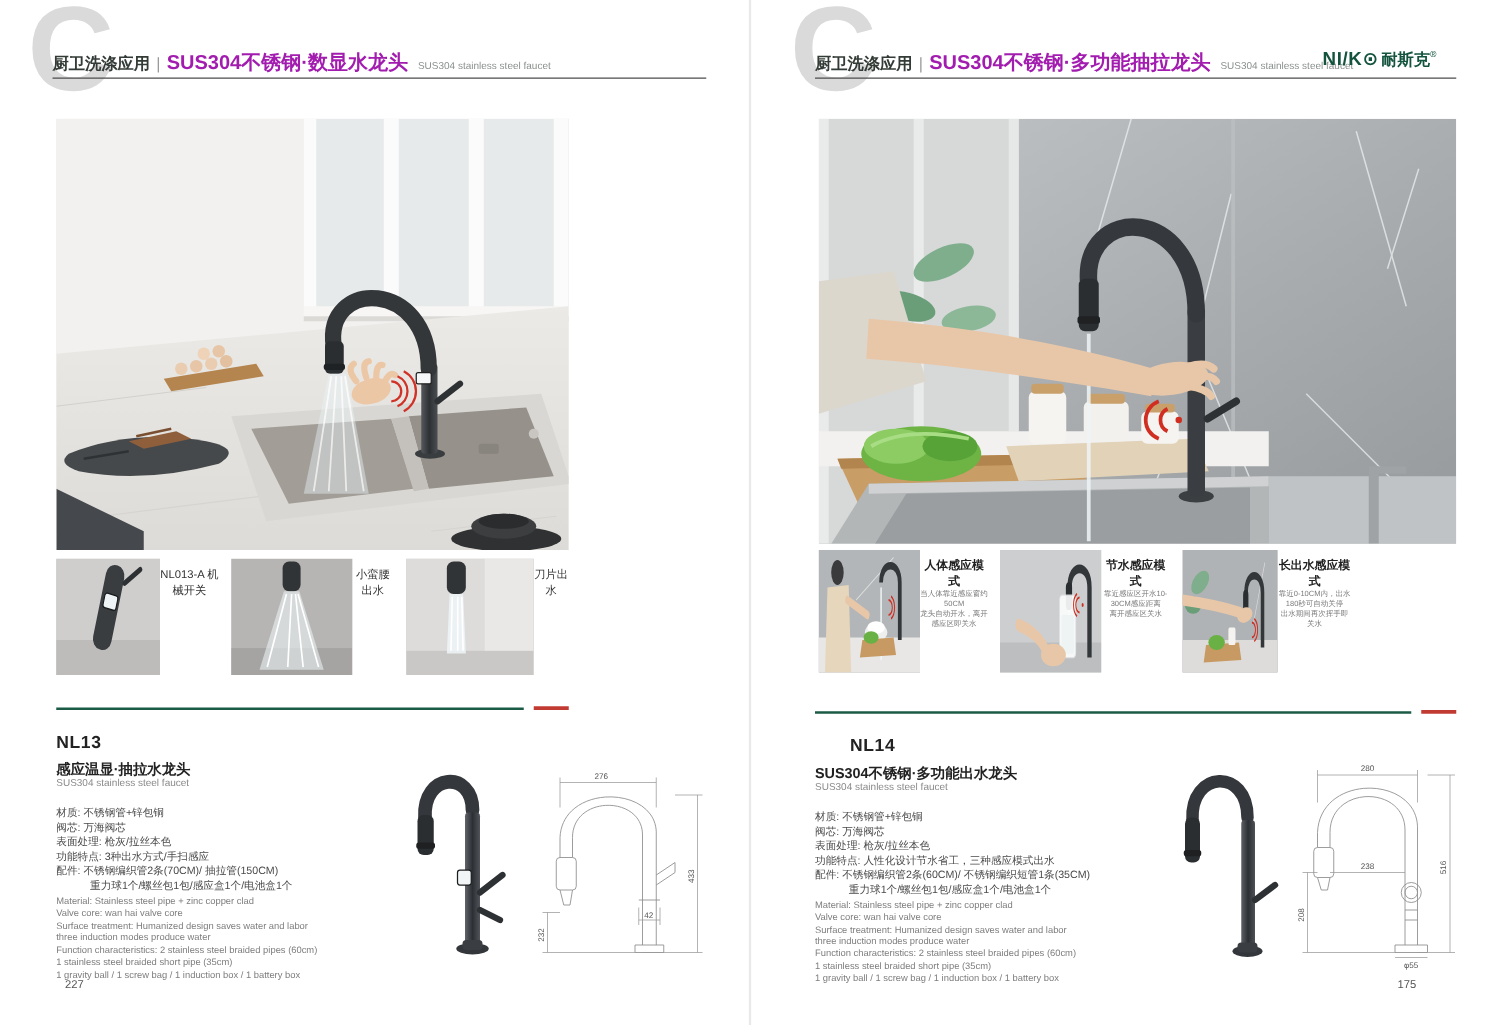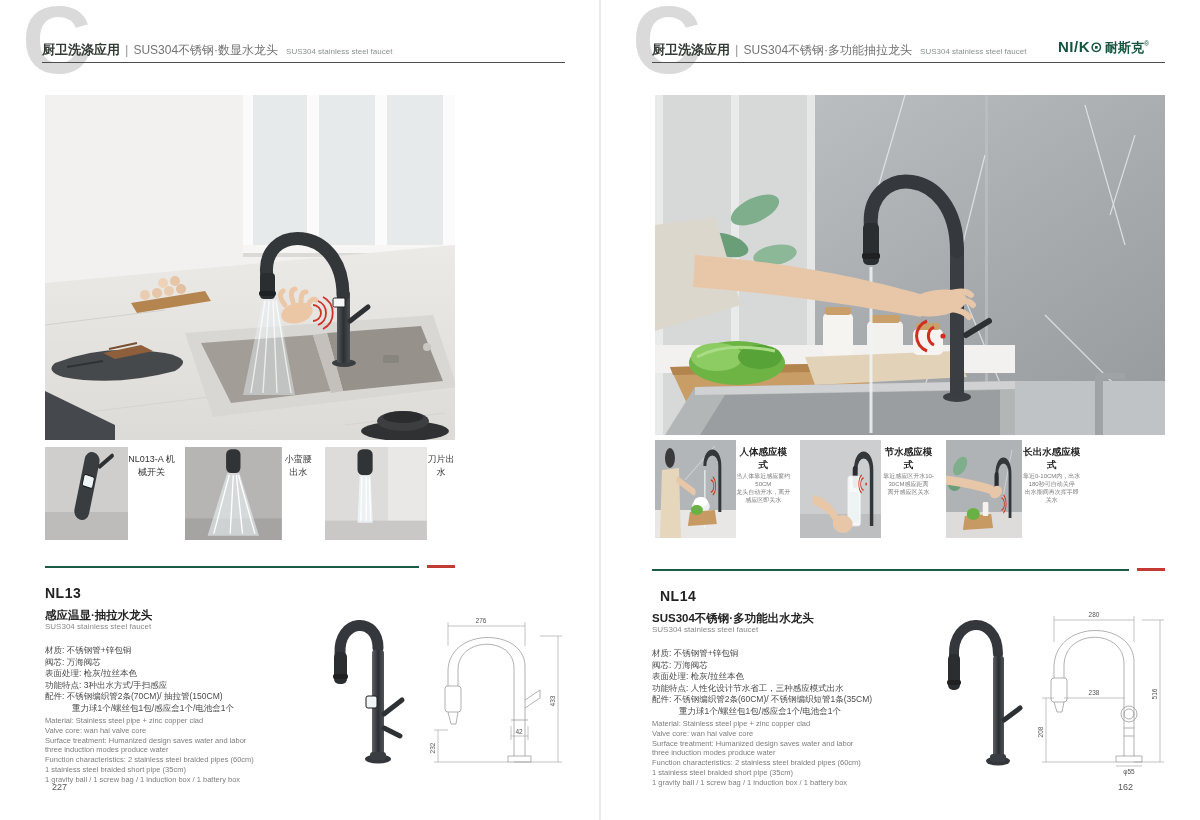--- a/index.html
+++ b/index.html
@@ -7,21 +7,21 @@
   .spread{position:relative;width:1200px;height:820px;background:#fff;}
   .page{position:absolute;top:0;width:600px;height:820px;background:#fff;}
   .page.pleft{left:0;} .page.pright{left:600px;}
   .gutter{position:absolute;left:599px;top:0;width:2px;height:820px;
     background:linear-gradient(90deg,#f3f3f3,#e2e2e2,#f3f3f3);}
   .c-glyph{position:absolute;top:-8px;font-weight:bold;font-size:96px;line-height:1;color:#dadada;
     font-family:"Liberation Sans",sans-serif;user-select:none;}
   .hdr{position:absolute;top:40px;white-space:nowrap;}
   .hdr .cat{font-size:13px;font-weight:bold;color:#333b36;}
   .hdr .sep{margin:0 5px;color:#9a9a9a;font-weight:400;font-size:13px;}
-  .hdr .ttl{font-size:12px;font-weight:normal;color:#737373;}
+  .hdr .ttl{font-size:16px;font-weight:bold;color:#a21caf;}
   .hdr .sub{font-size:8px;color:#8a918d;margin-left:8px;}
   .hdr-rule{position:absolute;height:1px;background:#4d4d4d;}
   .logo{position:absolute;top:38px;color:#14543e;white-space:nowrap;}
   .logo .latin{font-size:15px;font-weight:bold;letter-spacing:.5px;}
   .logo .cn{font-size:13px;font-weight:bold;margin-left:2px;}
   .logo .reg{font-size:7px;vertical-align:super;}
   .photo{position:absolute;overflow:hidden;background:#eee;}
   .photo svg{display:block;width:100%;height:100%;}
   .thumbrow{position:absolute;display:flex;gap:10px;}
   .thumb{flex:1;display:flex;flex-direction:row;min-width:0;}
@@ -437,21 +437,21 @@
         </figcaption>
       </figure>
     </div>
 
     <div class="divider" style="left:52px;top:568px;width:513px;">
       <div class="dgreen"></div>
       <div class="dgap"></div>
       <div class="dred"></div>
     </div>
 
-    <div class="model" style="left:44px;top:588px;padding-left:16px;">NL14</div>
+    <div class="model" style="left:64px;top:588px;padding-left:16px;">NL14</div>
     <div class="pt-cn" style="left:52px;top:611px;">SUS304不锈钢·多功能出水龙头</div>
     <div class="pt-en" style="left:52px;top:625px;">SUS304 stainless steel faucet</div>
     <div class="spec-cn" style="left:52px;top:648px;">
       <div>材质: 不锈钢管+锌包铜</div>
       <div>阀芯: 万海阀芯</div>
       <div>表面处理: 枪灰/拉丝本色</div>
       <div>功能特点: 人性化设计节水省工，三种感应模式出水</div>
       <div>配件: 不锈钢编织管2条(60CM)/ 不锈钢编织短管1条(35CM)</div>
       <div class="indent">重力球1个/螺丝包1包/感应盒1个/电池盒1个</div>
     </div>
@@ -508,17 +508,17 @@
           <path d="M78,160 L104,160"></path>
         </g>
         <text class="dimtxt" x="56" y="11" text-anchor="middle">280</text>
         <text class="dimtxt" x="119" y="88" text-anchor="middle" transform="rotate(-90 119 88)">516</text>
         <text class="dimtxt" x="56" y="89" text-anchor="middle">238</text>
         <text class="dimtxt" x="5" y="126" text-anchor="middle" transform="rotate(-90 5 126)">208</text>
         <text class="dimtxt" x="91" y="168" text-anchor="middle">φ55</text>
       </svg>
     </div>
 
-    <div class="pnum" style="left:518px;top:782px;">162</div>
+    <div class="pnum" style="left:518px;top:782px;">175</div>
   </div>
 
   <div class="gutter"></div>
 </div>
 
 </body></html>

